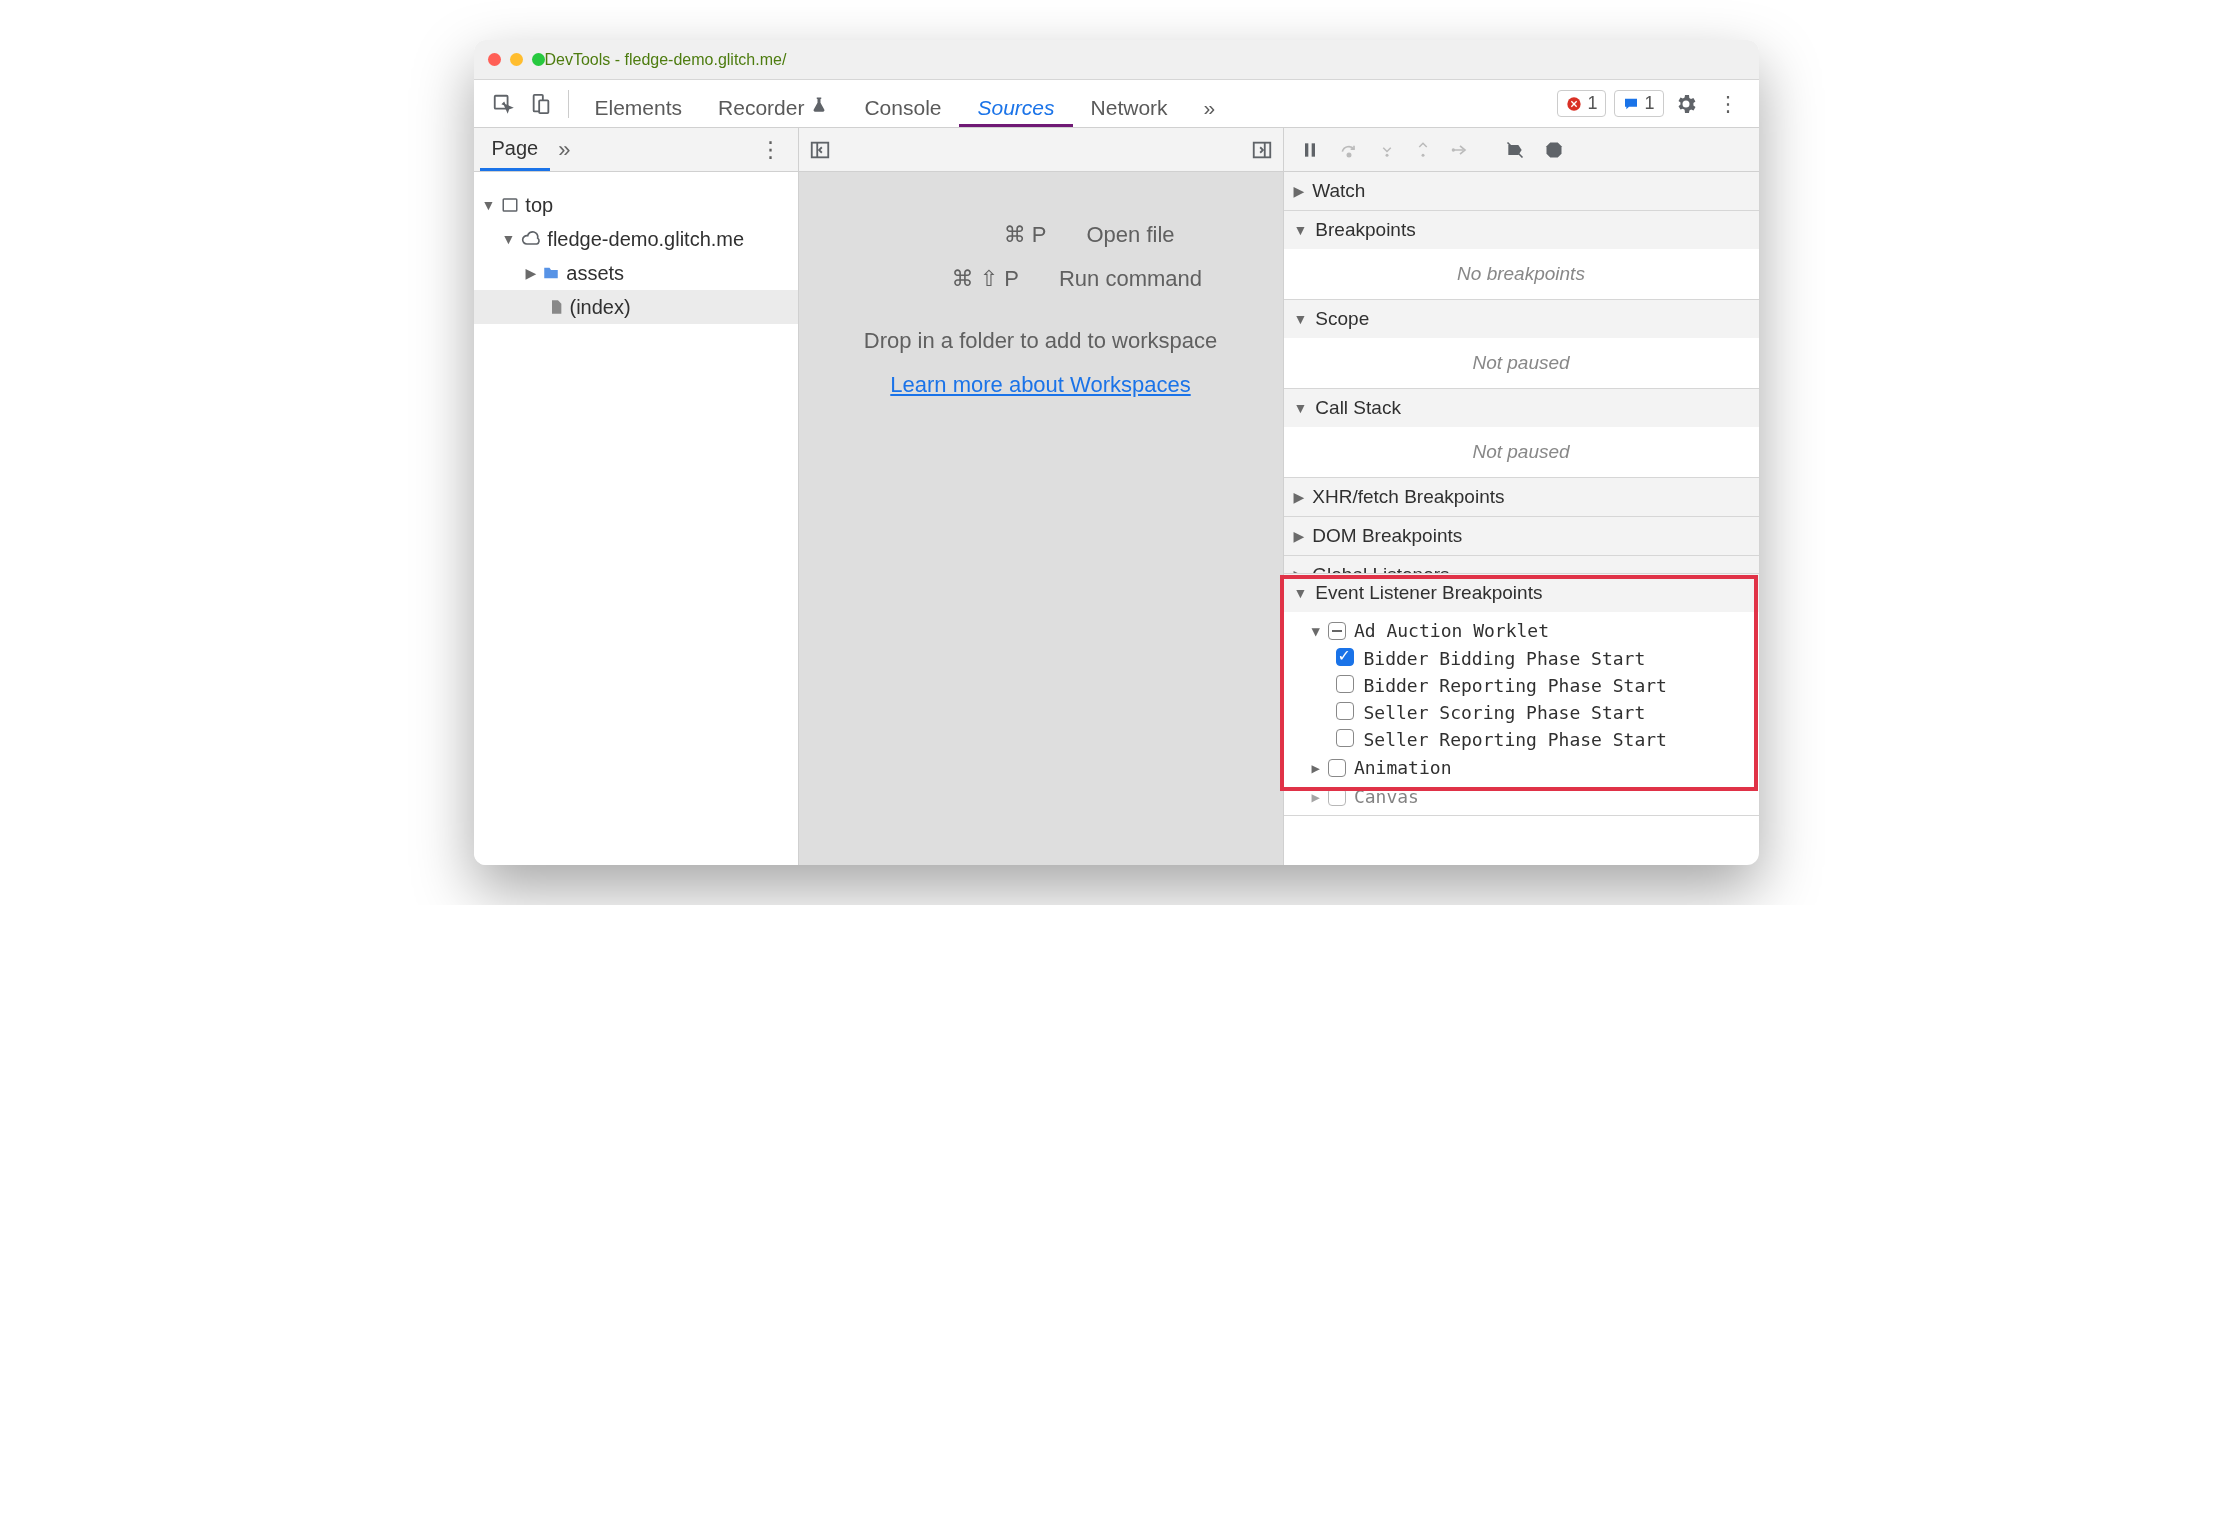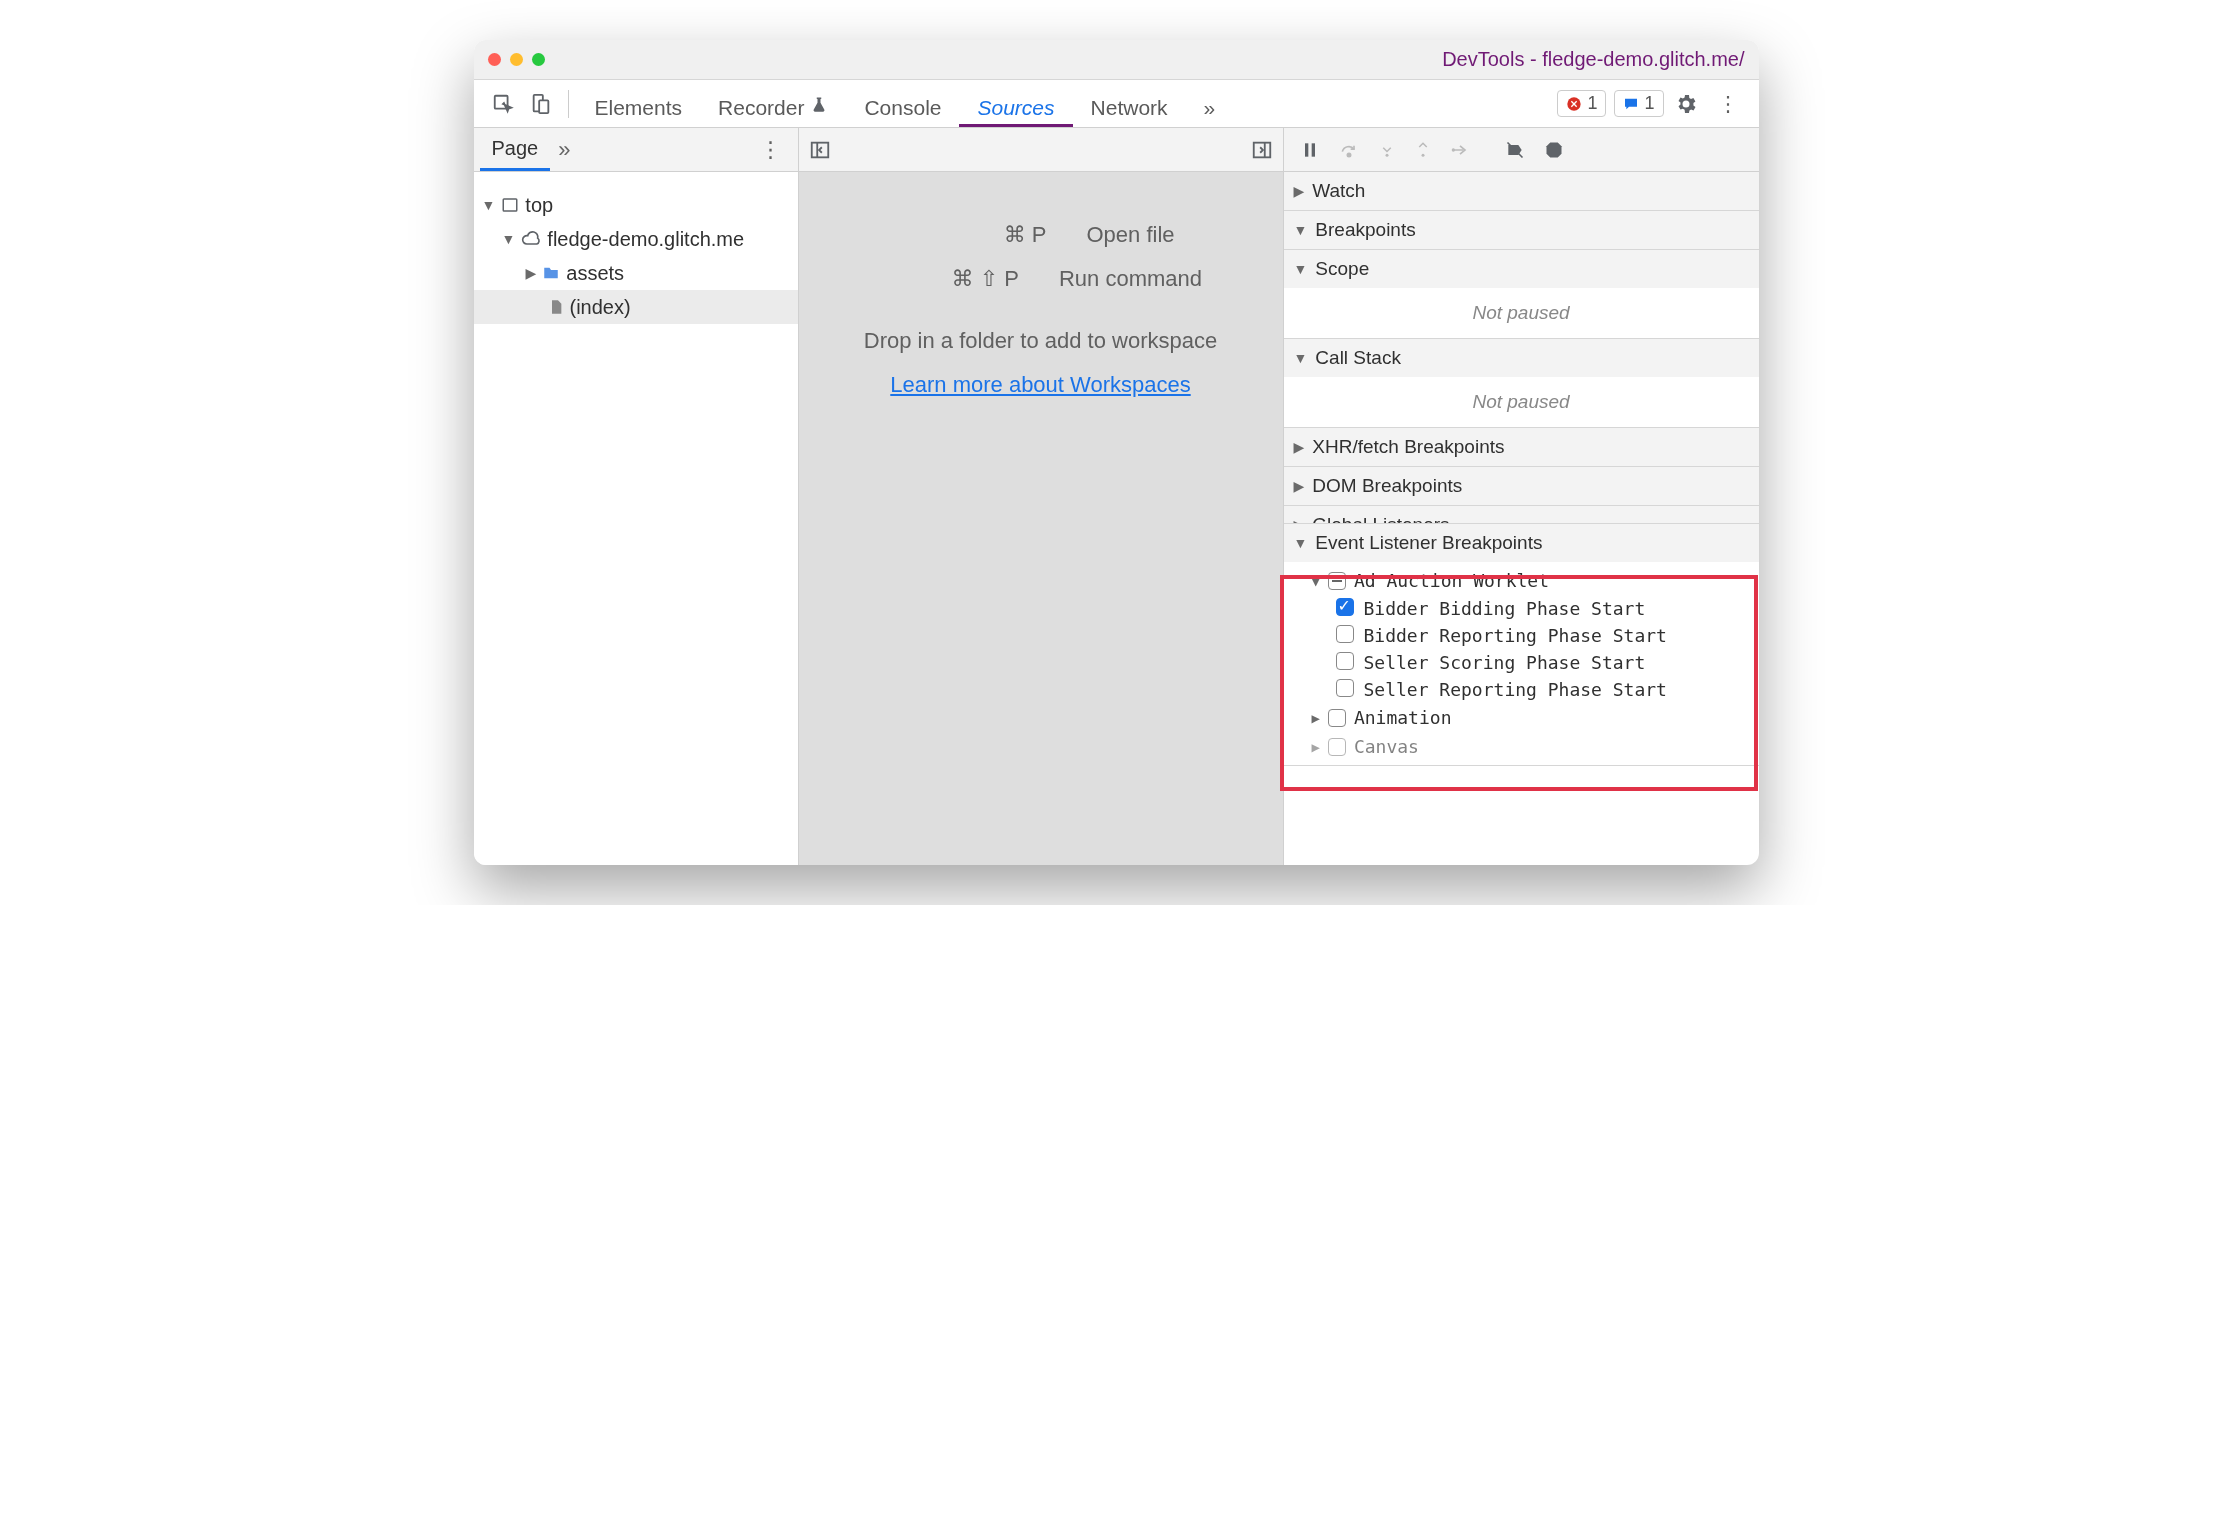--- a/index.html
+++ b/index.html
@@ -2,21 +2,21 @@
 <html><head>
 <meta charset="utf-8">
 <style>
 * { box-sizing: border-box; margin: 0; padding: 0; }
 body { font-family: -apple-system, "Helvetica Neue", Arial, sans-serif; font-size: 22px; color: #303030; background: #fff; }
 .window { width: 1285px; height: 825px; margin: 40px auto; border-radius: 12px; box-shadow: 0 25px 60px rgba(0,0,0,0.35); overflow: hidden; background: #fff; display: flex; flex-direction: column; position: relative; }
 .titlebar { height: 40px; background: #f0f0f0; display: flex; align-items: center; padding: 0 14px; border-bottom: 1px solid #d6d6d6; }
 .traffic { display: flex; gap: 9px; }
 .dot { width: 13px; height: 13px; border-radius: 50%; }
 .red { background: #ff5f56; } .yellow { background: #ffbd2e; } .green { background: #27c93f; }
-.title { flex: 1; text-align: right; font-size: 20px; color: #701a75; }
+.title { flex: 1; text-align: left; font-size: 16px; color: #4d7c0f; }
 .toolbar { height: 48px; display: flex; align-items: center; border-bottom: 1px solid #d0d0d0; padding: 0 10px; font-size: 21px; color: #555; }
 .tb-icon { padding: 4px 8px; color: #6e6e6e; display: flex; align-items: center; }
 .tb-sep { width: 1px; height: 28px; background: #ccc; margin: 0 8px; }
 .tabs { display: flex; gap: 0; flex: 1; align-items: stretch; height: 100%; }
 .tab { padding: 0 18px; display: flex; align-items: flex-start; color: #5a5a5a; cursor: pointer; gap: 6px; margin-top: 16px; }
 .tab.active { color: #1a73e8; border-bottom: 3px solid #701a75; font-style: italic; }
 .badges { display: flex; gap: 8px; align-items: center; }
 .badge { border: 1px solid #ccc; border-radius: 4px; padding: 2px 8px; font-size: 18px; display: flex; align-items: center; gap: 5px; }
 .badge .berr { color: #d93025; font-weight: bold; }
 .badge .bmsg { color: #1a73e8; }
@@ -270,20 +270,23 @@
           <div class="sec-head">
               <span class="tri">▶</span>
               <span>Watch</span>
             </div>
         </div>
         <div class="section">
           <div class="sec-head">
               <span class="tri">▼</span>
               <span>Breakpoints</span>
             </div>
+          <div class="sec-body">
+              <div class="placeholder">No breakpoints</div>
+            </div>
         </div>
         <div class="section">
           <div class="sec-head">
               <span class="tri">▼</span>
               <span>Scope</span>
             </div>
           <div class="sec-body">
               <div class="placeholder">Not paused</div>
             </div>
         </div>

